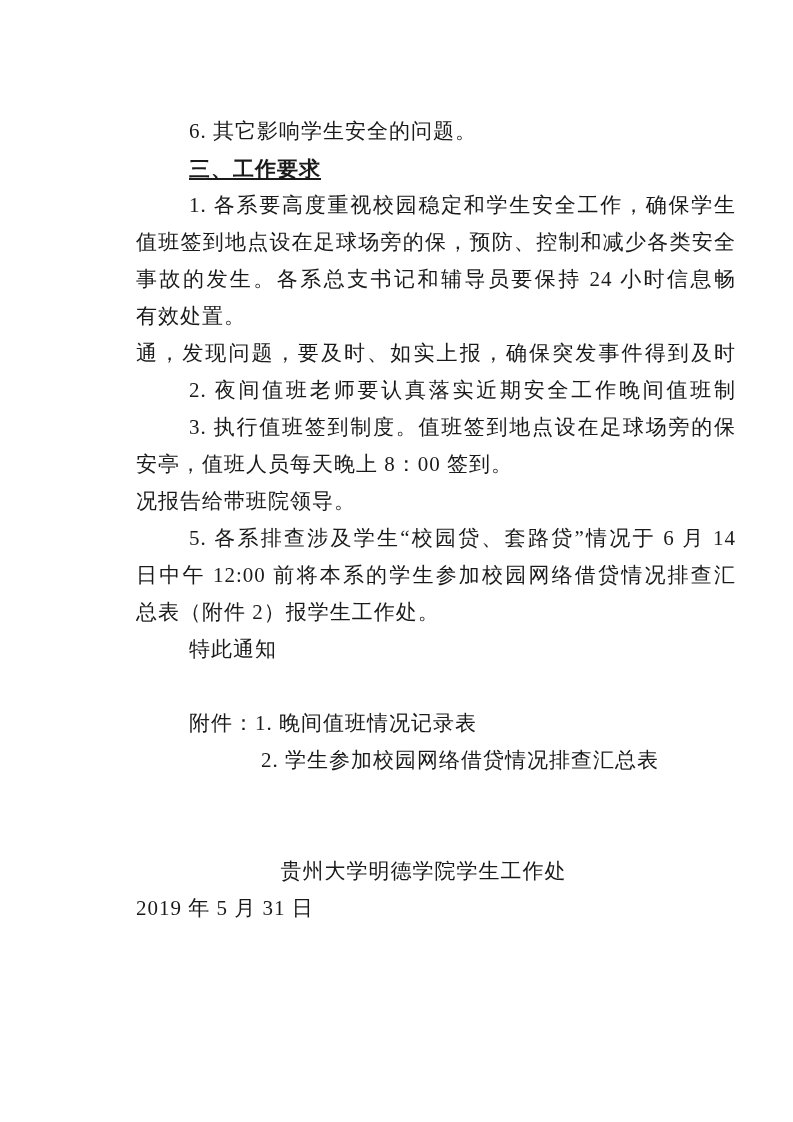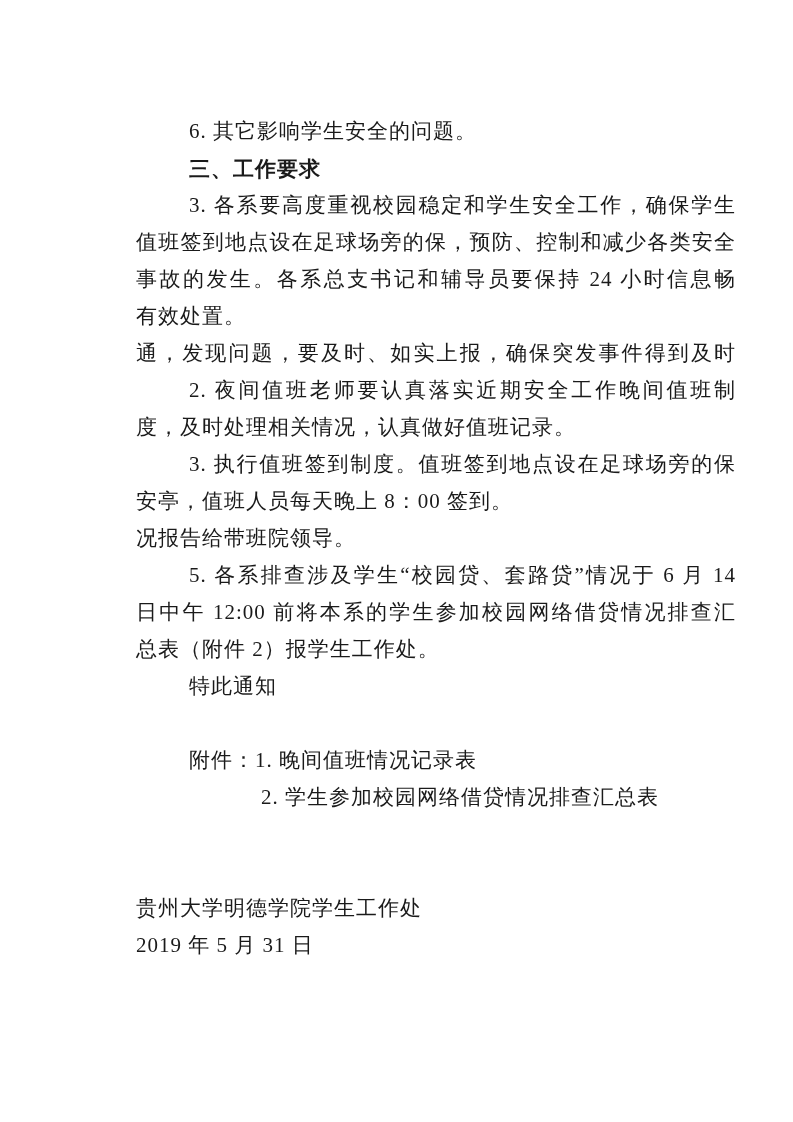--- a/index.html
+++ b/index.html
@@ -33,44 +33,44 @@
   .just {
     white-space: pre;
     text-align: justify;
     text-align-last: justify;
   }
   .indent1 { text-indent: 53px; }
   .indent2 { text-indent: 125px; }
   .s-heading {
     font-family: "Liberation Sans", sans-serif;
     font-weight: 700;
+    text-decoration: underline;
   }
   .s-signature {
-    text-align: left;
+    text-align: center;
     padding-right: 25px;
   }
   .s-date {
     text-align: left;
     padding-right: 97px;
   }
 </style>
 </head>
 <body>
 
 <div class="page" style="background: rgb(255, 255, 255); color: rgb(26, 26, 26);">
   <div class="doc-body" id="doc-body">
       <div class="line indent1">6. 其它影响学生安全的问题。</div>
       <div class="line s-heading indent1">三、工作要求</div>
-      <div class="line indent1 just">3. 各系要高度重视校园稳定和学生安全工作，确保学生</div>
+      <div class="line indent1 just">1. 各系要高度重视校园稳定和学生安全工作，确保学生</div>
       <div class="line just">值班签到地点设在足球场旁的保，预防、控制和减少各类安全</div>
       <div class="line just">事故的发生。各系总支书记和辅导员要保持 24 小时信息畅</div>
       <div class="line">有效处置。</div>
       <div class="line just">通，发现问题，要及时、如实上报，确保突发事件得到及时</div>
       <div class="line indent1 just">2. 夜间值班老师要认真落实近期安全工作晚间值班制</div>
-      <div class="line">度，及时处理相关情况，认真做好值班记录。</div>
       <div class="line indent1 just">3. 执行值班签到制度。值班签到地点设在足球场旁的保</div>
       <div class="line">安亭，值班人员每天晚上 8：00 签到。</div>
       <div class="line">况报告给带班院领导。</div>
       <div class="line indent1 just">5. 各系排查涉及学生“校园贷、套路贷”情况于 6 月 14</div>
       <div class="line just">日中午 12:00 前将本系的学生参加校园网络借贷情况排查汇</div>
       <div class="line">总表（附件 2）报学生工作处。</div>
       <div class="line indent1">特此通知</div>
       <div class="line"></div>
       <div class="line indent1">附件：1. 晚间值班情况记录表</div>
       <div class="line indent2">2. 学生参加校园网络借贷情况排查汇总表</div>

